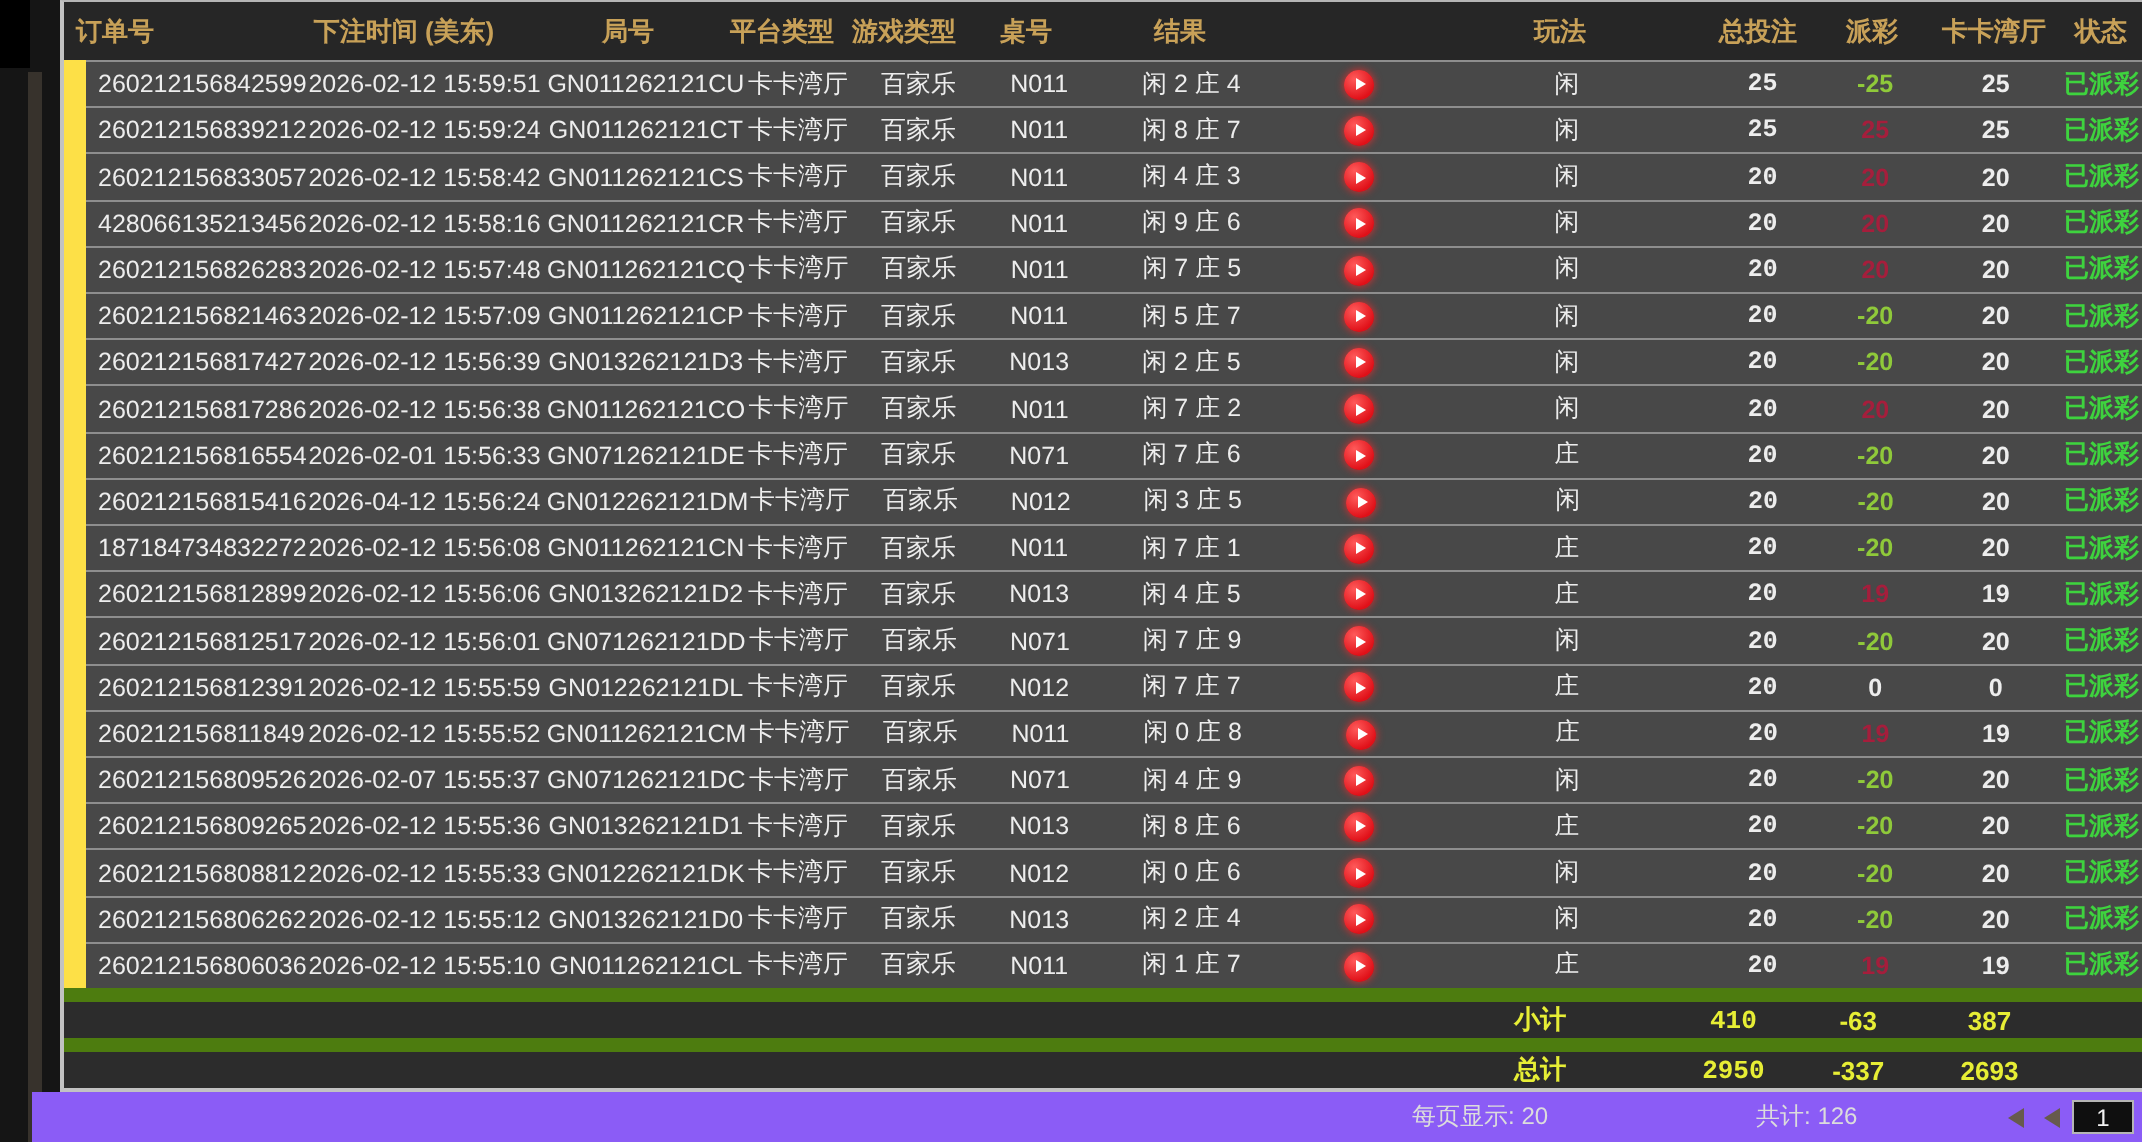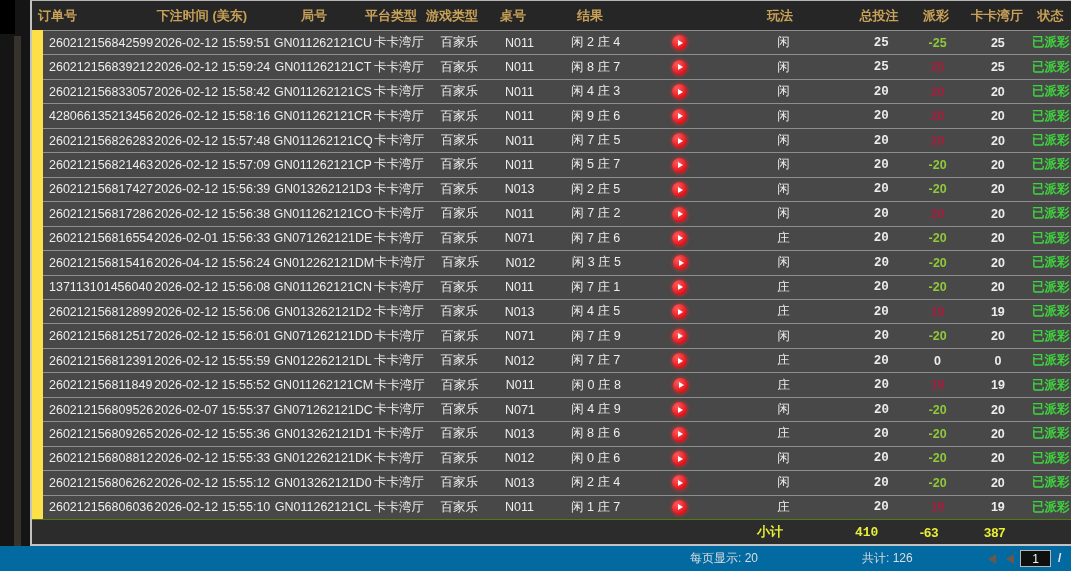--- a/index.html
+++ b/index.html
@@ -21,21 +21,21 @@
     border-left:2px solid #c2c2c2;
     border-top:1px solid #b5b5b5;
     border-bottom:2px solid #c2c2c2;
     display:flex; flex-direction:column;
   }
   .row { display:flex; align-items:center; width:100%; }
   .header-row { height:29px; background:#262626; flex:0 0 29px; }
   .header-row .cell { color:#c8a158; font-weight:bold; font-size:13px; }
   .tbody { flex:1 1 auto; display:flex; flex-direction:column;padding-left:11px; }
   .data-row { flex:1 1 0; border-top:1px solid #8e8e8e; background:#484848; }
-  .summary-row { flex:0 0 25px; height:25px; background:#2c2c2c; border-top:1px solid #4d7c0f;gap:16px; }
+  .summary-row { flex:0 0 25px; height:25px; background:#2c2c2c; border-top:7px solid #4d7c0f;gap:16px; }
   .summary-row .cell { color:#e7ee35; font-weight:bold; font-size:13px; }
 
   .cell { text-align:center; font-size:12.5px; white-space:nowrap; overflow:visible; }
   .c0 { width:108px; text-align:left; padding-left:6px; }
   .c1 { width:124px; }
   .c2 { width:100px; }
   .c3 { width:54px; }
   .c4 { width:68px; }
   .c5 { width:54px; }
   .c6 { width:100px; }
@@ -59,21 +59,21 @@
     display:inline-flex; align-items:center; justify-content:center;
     cursor:pointer; vertical-align:middle;
   }
   .replay::after {
     content:''; display:block; width:0; height:0; margin-left:2px;
     border-style:solid; border-width:3.5px 0 3.5px 5.5px;
     border-color:transparent transparent transparent #fff;
   }
 
   
-  .footer { position:absolute; left:0; right:0; top:546px; height:25px; background:#0369a1; font-size:12px; color:#dcdcdc; }
+  .footer { position:absolute; left:16px; right:0; top:546px; height:25px; background:#8b5cf6; font-size:12px; color:#dcdcdc; }
   .footer .f-item { position:absolute; top:0; line-height:25px; white-space:nowrap; }
   .per-page { left:690px; }
   .total-count { left:862px; }
   .pg-arrow {
     position:absolute; top:8px; width:0; height:0; cursor:pointer;
     border-style:solid; border-width:5px 8px 5px 0;
     border-color:transparent #675a4d transparent transparent;
   }
   .pg-arrow.first { left:988px; }
   .pg-arrow.prev { left:1006px; }
@@ -262,21 +262,21 @@
     <div class="cell c6">闲 3 庄 5</div>
     <div class="cell c7"><span class="replay"></span></div>
     <div class="cell c8">闲</div>
     <div class="cell c9 num">20</div>
     <div class="cell c10 num payout neg">-20</div>
     <div class="cell c11 num">20</div>
     <div class="cell c12 status">已派彩</div>
   </div>
 
   <div class="row data-row">
-    <div class="cell c0">137113101456040</div>
+    <div class="cell c0">187184734832272</div>
     <div class="cell c1">2026-02-12 15:56:08</div>
     <div class="cell c2">GN011262121CN</div>
     <div class="cell c3">卡卡湾厅</div>
     <div class="cell c4">百家乐</div>
     <div class="cell c5">N011</div>
     <div class="cell c6">闲 7 庄 1</div>
     <div class="cell c7"><span class="replay"></span></div>
     <div class="cell c8">庄</div>
     <div class="cell c9 num">20</div>
     <div class="cell c10 num payout neg">-20</div>
@@ -438,20 +438,35 @@
     <div class="cell c5"></div>
     <div class="cell c6"></div>
     <div class="cell c7"></div>
     <div class="cell c8">小计</div>
     <div class="cell c9">410</div>
     <div class="cell c10">-63</div>
     <div class="cell c11">387</div>
     <div class="cell c12"></div>
   </div>
 
+  <div class="row summary-row">
+    <div class="cell c0"></div>
+    <div class="cell c1"></div>
+    <div class="cell c2"></div>
+    <div class="cell c3"></div>
+    <div class="cell c4"></div>
+    <div class="cell c5"></div>
+    <div class="cell c6"></div>
+    <div class="cell c7"></div>
+    <div class="cell c8">总计</div>
+    <div class="cell c9">2950</div>
+    <div class="cell c10">-337</div>
+    <div class="cell c11">2693</div>
+    <div class="cell c12"></div>
+  </div>
 </div>
 
 <div class="footer">
   <span class="f-item per-page"><span>每页显示:</span> <span>20</span></span>
   <span class="f-item total-count"><span>共计:</span> <span>126</span></span>
   <span class="pg-arrow first"></span>
   <span class="pg-arrow prev"></span>
   <input class="page-input" value="1" style="">
   <span class="f-item page-sep">/</span>
 </div>

